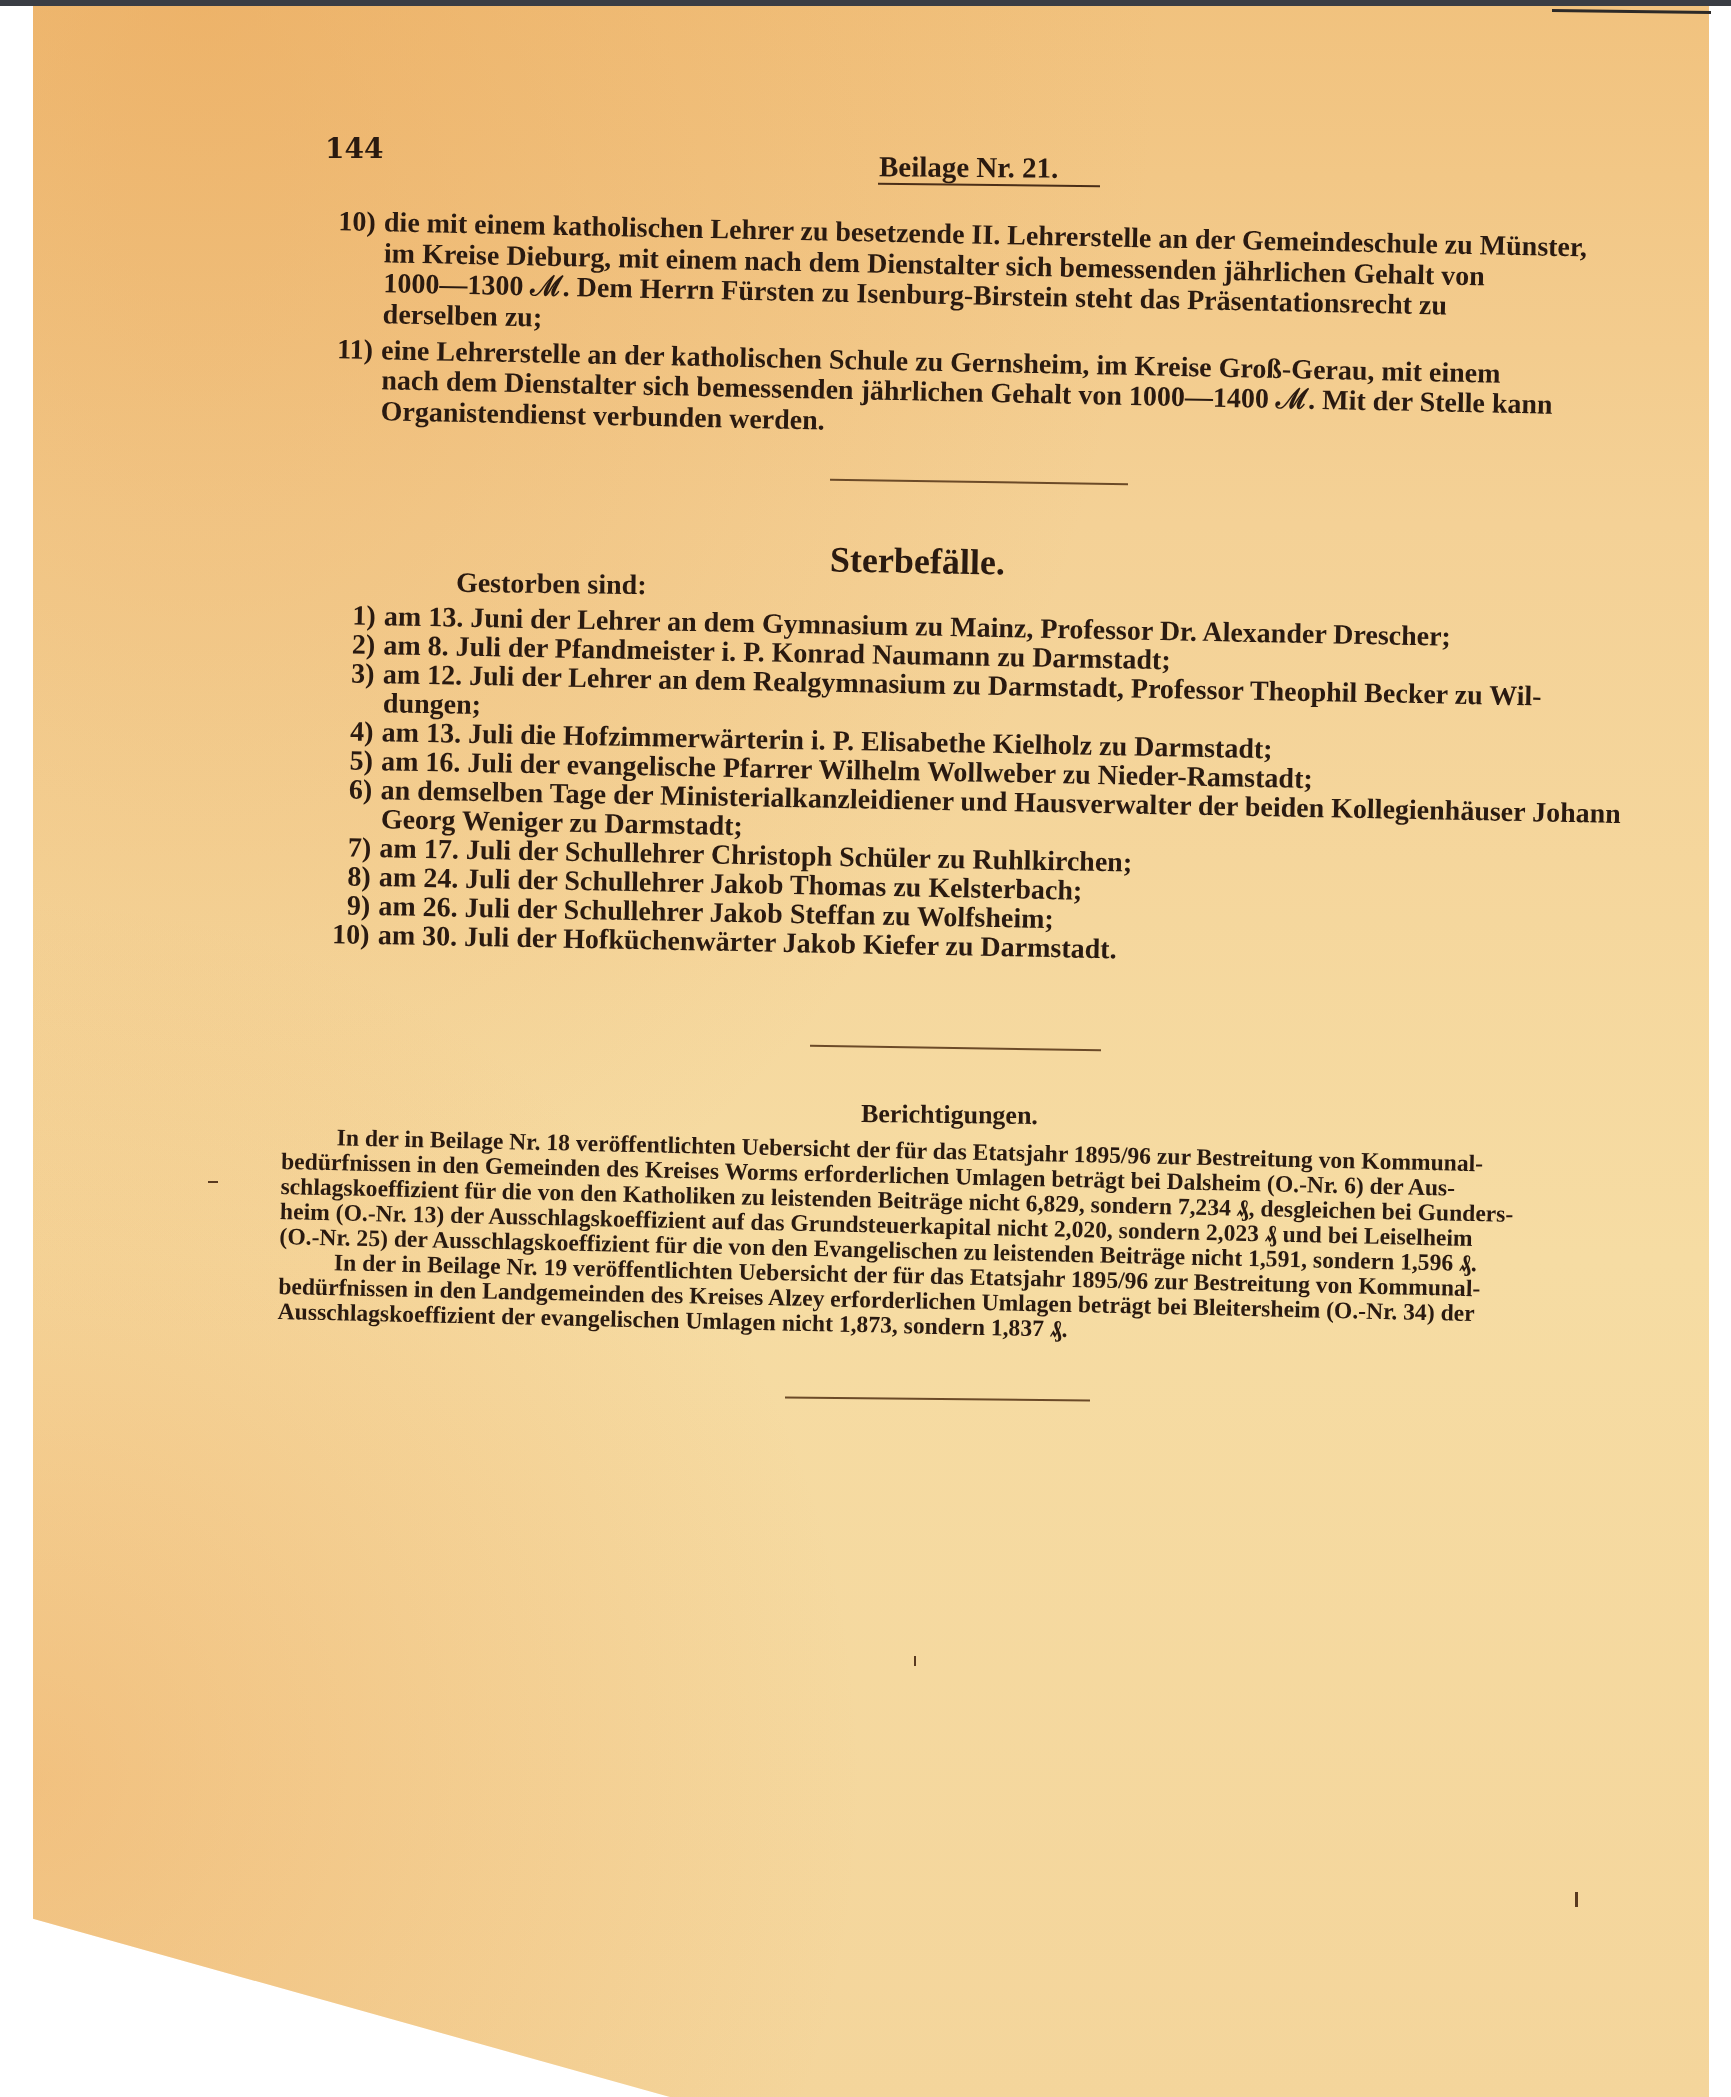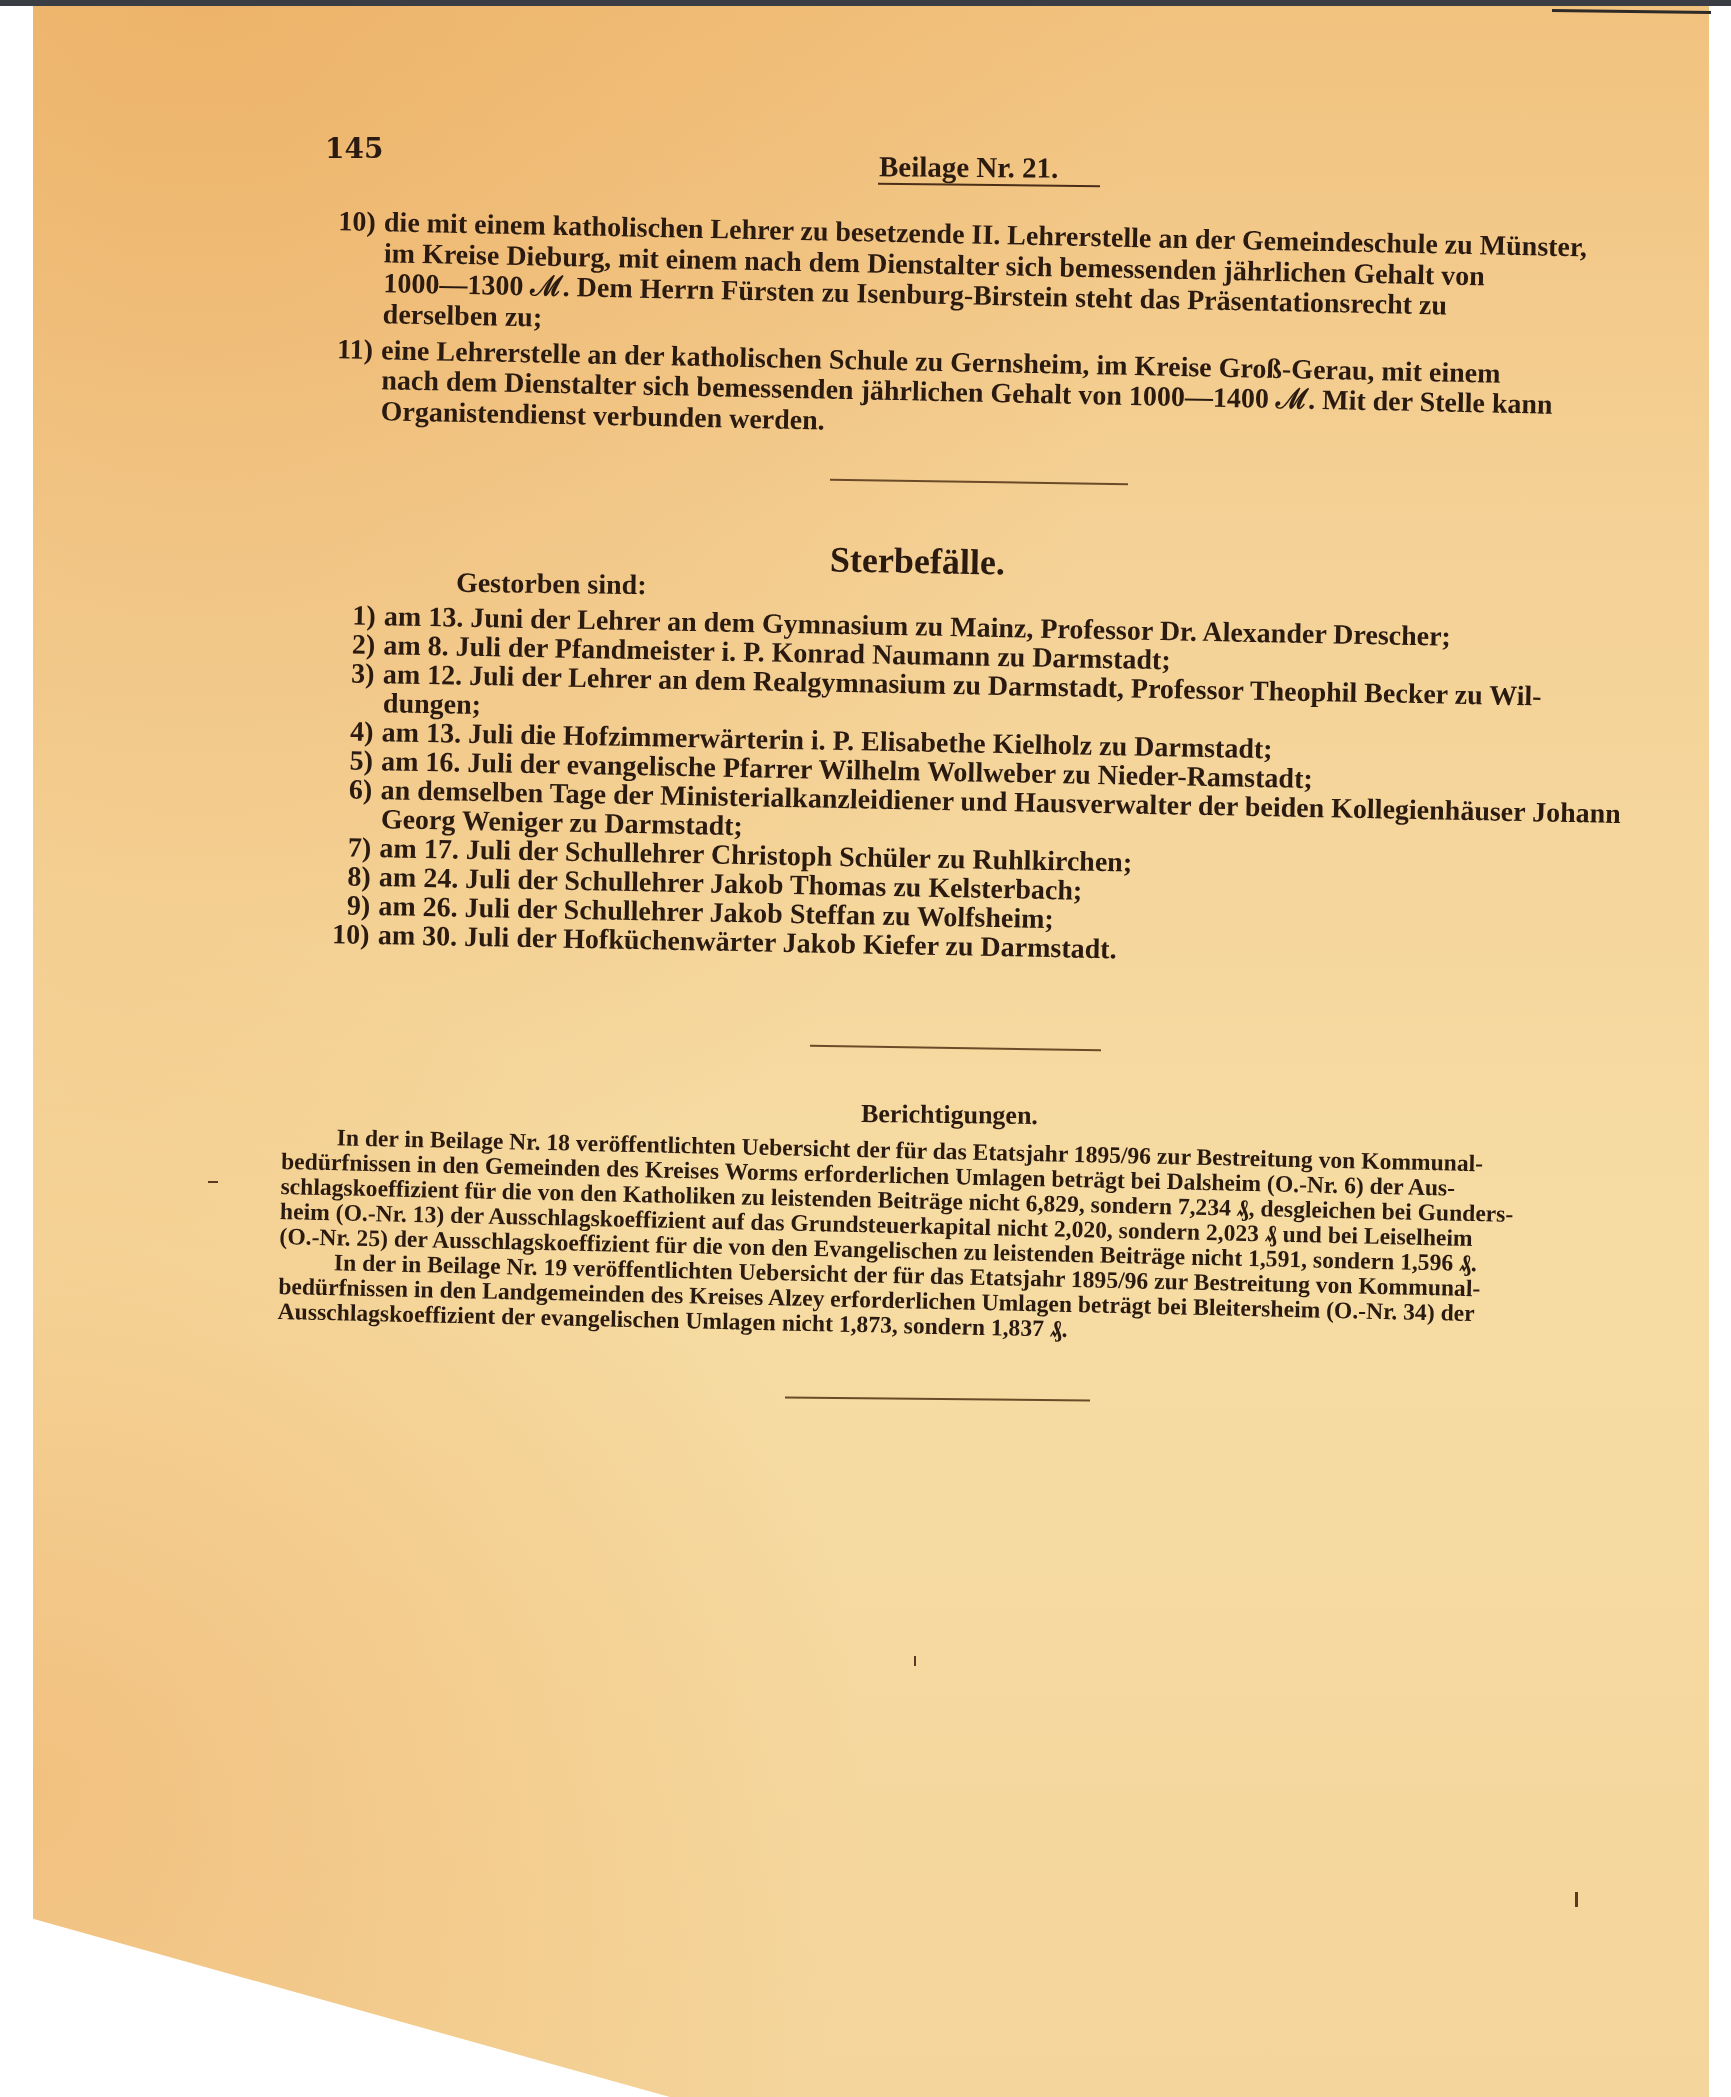--- a/index.html
+++ b/index.html
@@ -69,21 +69,21 @@
   .bleed { position:absolute; color:rgba(120,90,60,0.10); font-family:"Liberation Serif", serif; font-size:23.6px; }
   .speck { position:absolute; background:#5a3a20; }
 </style>
 </head>
 <body>
 
 <div class="page">
 
   <div class="bleed" style="left:263px;top:499px;width:1316px;height:1108px;"></div>
 
-  <div class="page-number">145</div>
+  <div class="page-number">144</div>
   <div class="running-head">Beilage Nr. 21.</div>
   <div class="head-rule"></div>
 
   <div class="block sec1">
     <div>
       <div class="line">
           <span><span class="num">10)</span><span>die mit einem katholischen Lehrer zu besetzende II. Lehrerstelle an der Gemeindeschule zu Münster,</span></span>
         </div>
       <div class="line cont">
           <span>im Kreise Dieburg, mit einem nach dem Dienstalter sich bemessenden jährlichen Gehalt von</span>

